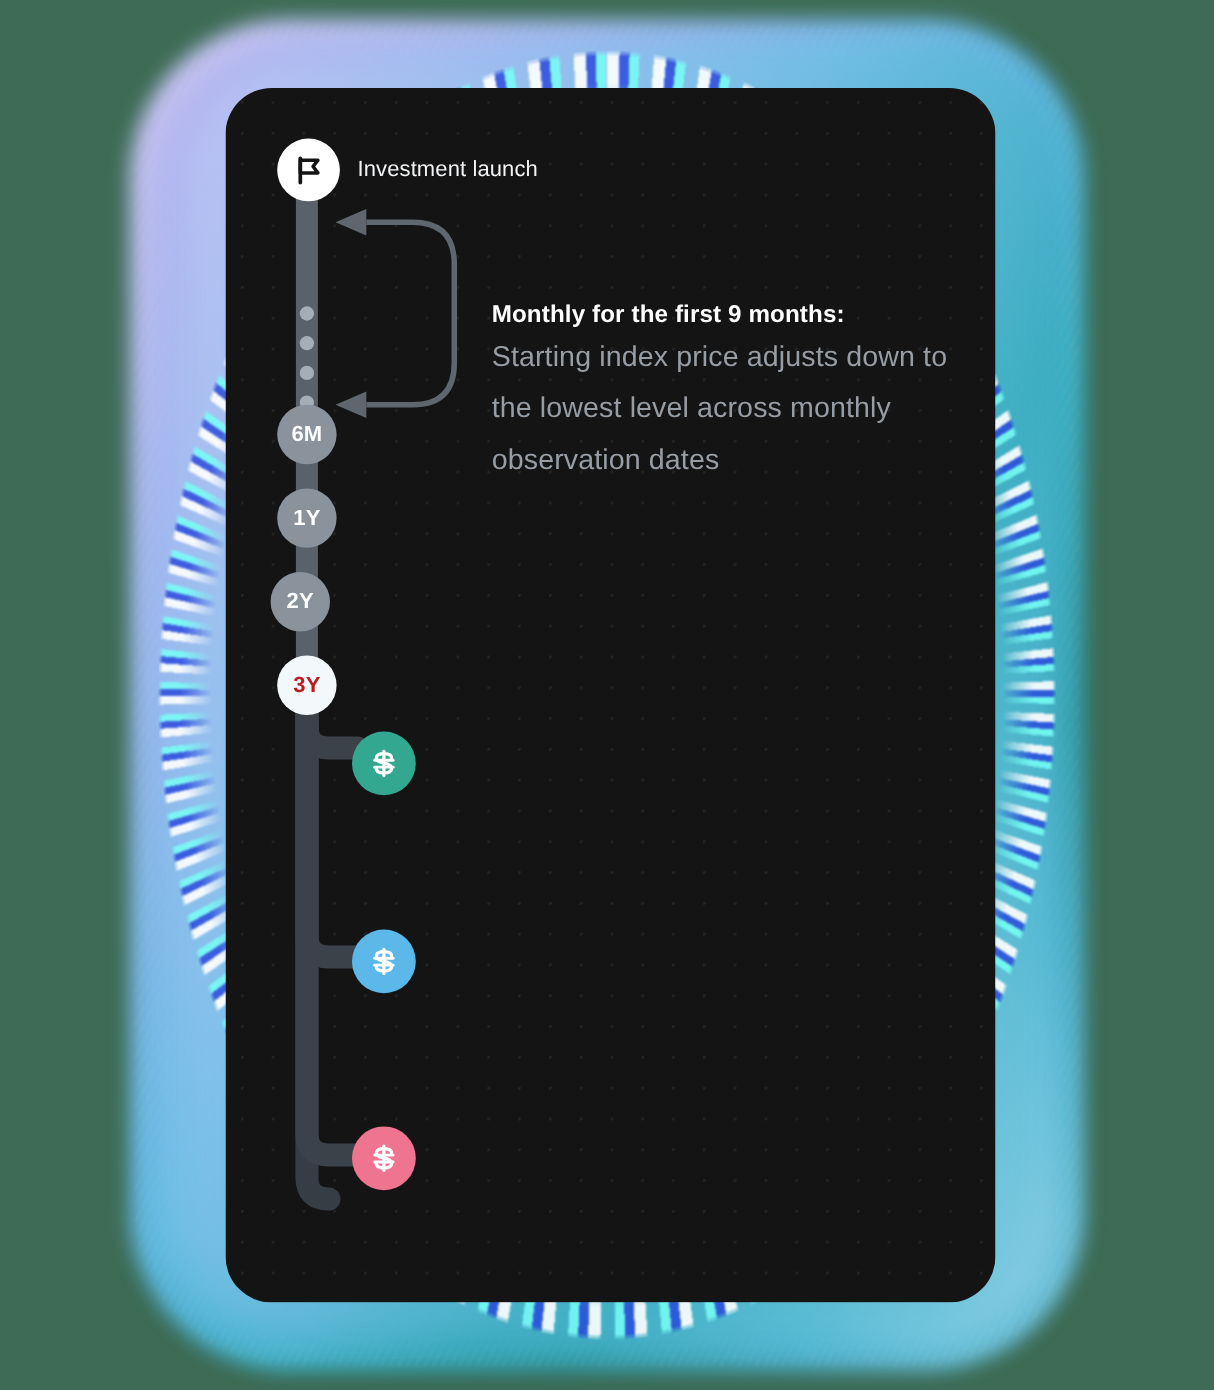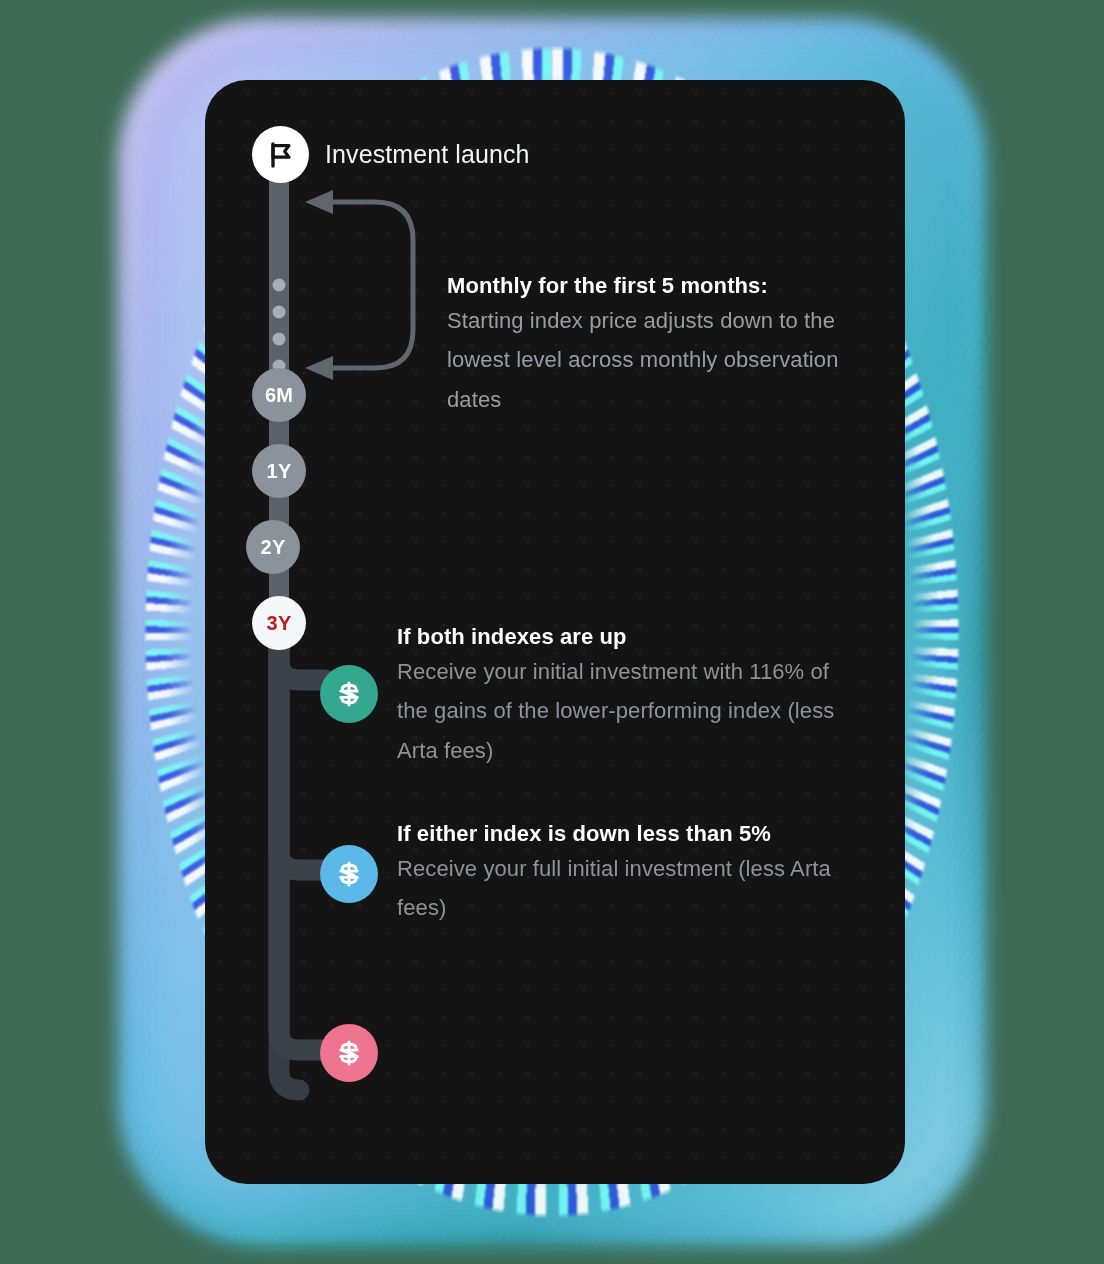--- a/index.html
+++ b/index.html
@@ -129,21 +129,21 @@
     border-radius: 50%;
     background: #ffffff;
     display: flex;
     align-items: center;
     justify-content: center;
     flex: none;
   }
 
   #header-title {
     color: #f2f4f6;
-    font-size: 25px;
+    font-size: 20px;
     font-weight: 400;
     letter-spacing: .1px;
     white-space: nowrap;
   }
 
   
   #rail-svg {
     position: absolute;
     left: 0; top: 0;
     width: 700px;
@@ -183,21 +183,21 @@
   .block-title {
     color: #ffffff;
     font-size: 22px;
     font-weight: 700;
     line-height: 1.3;
     letter-spacing: .1px;
   }
 
   .block-body {
     color: #8d939a;
-    font-size: 22px;
+    font-size: 26px;
     font-weight: 400;
     line-height: 1.80;
     letter-spacing: .1px;
   }
 
   .block-body.loop { color: #979da4; }
 </style>
 </head>
 <body>
 
@@ -259,53 +259,45 @@
     <span>1Y</span>
   </div>
   <div class="node node-gray" style="left:41px; top:440px;">
     <span>2Y</span>
   </div>
   <div class="node node-white" style="left:47px; top:516px;">
     <span>3Y</span>
   </div>
 
   <div class="block" style="left:242px; top:192px; width:420px;">
-    <div class="block-title">Monthly for the first 5 months:</div>
+    <div class="block-title">Monthly for the first 9 months:</div>
     <div class="block-body loop">Starting index price adjusts down to the lowest level across monthly observation dates</div>
   </div>
 
   <div class="coin" style="left:115px; top:585px; background:#33a78f;">
     <svg width="30" height="30" viewBox="0 0 30 30" aria-hidden="true">
       <path d="M15 4 L15 26" stroke="#fff" stroke-width="3" stroke-linecap="round"></path>
       <path d="M22 10.2 C22 7.3 19 6.2 15 6.2 C11 6.2 8.2 7.4 8.2 10.3
                C8.2 13.2 11.4 14 15 14.7 C18.8 15.5 22 16.4 22 19.4
                C22 22.4 19 23.7 15 23.7 C11 23.7 8 22.4 8 19.5" fill="none" stroke="#fff" stroke-width="3" stroke-linecap="round"></path>
       <path d="M6.6 12.1 L23.4 12.1" stroke="#fff" stroke-width="2.6" stroke-linecap="round"></path>
       <path d="M6.6 18.4 L23.4 18.4" stroke="#fff" stroke-width="2.6" stroke-linecap="round"></path>
     </svg>
   </div>
-  <div class="block" style="left:192px; top:543px; width:460px;">
-    <div class="block-title">If both indexes are up</div>
-    <div class="block-body">Receive your initial investment with 116% of the gains of the lower-performing index (less Arta fees)</div>
-  </div>
 
   <div class="coin" style="left:115px; top:765px; background:#5bb8e8;">
     <svg width="30" height="30" viewBox="0 0 30 30" aria-hidden="true">
       <path d="M15 4 L15 26" stroke="#fff" stroke-width="3" stroke-linecap="round"></path>
       <path d="M22 10.2 C22 7.3 19 6.2 15 6.2 C11 6.2 8.2 7.4 8.2 10.3
                C8.2 13.2 11.4 14 15 14.7 C18.8 15.5 22 16.4 22 19.4
                C22 22.4 19 23.7 15 23.7 C11 23.7 8 22.4 8 19.5" fill="none" stroke="#fff" stroke-width="3" stroke-linecap="round"></path>
       <path d="M6.6 12.1 L23.4 12.1" stroke="#fff" stroke-width="2.6" stroke-linecap="round"></path>
       <path d="M6.6 18.4 L23.4 18.4" stroke="#fff" stroke-width="2.6" stroke-linecap="round"></path>
     </svg>
   </div>
-  <div class="block" style="left:192px; top:740px; width:460px;">
-    <div class="block-title">If either index is down less than 5%</div>
-    <div class="block-body">Receive your full initial investment (less Arta fees)</div>
-  </div>
 
   <div class="coin" style="left:115px; top:944px; background:#ef7490;">
     <svg width="30" height="30" viewBox="0 0 30 30" aria-hidden="true">
       <path d="M15 4 L15 26" stroke="#fff" stroke-width="3" stroke-linecap="round"></path>
       <path d="M22 10.2 C22 7.3 19 6.2 15 6.2 C11 6.2 8.2 7.4 8.2 10.3
                C8.2 13.2 11.4 14 15 14.7 C18.8 15.5 22 16.4 22 19.4
                C22 22.4 19 23.7 15 23.7 C11 23.7 8 22.4 8 19.5" fill="none" stroke="#fff" stroke-width="3" stroke-linecap="round"></path>
       <path d="M6.6 12.1 L23.4 12.1" stroke="#fff" stroke-width="2.6" stroke-linecap="round"></path>
       <path d="M6.6 18.4 L23.4 18.4" stroke="#fff" stroke-width="2.6" stroke-linecap="round"></path>
     </svg>

